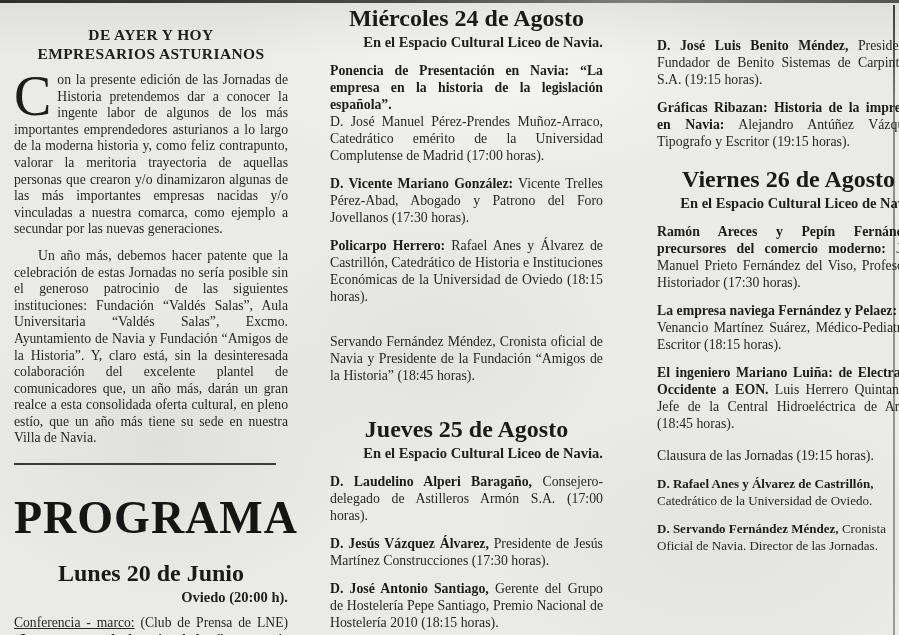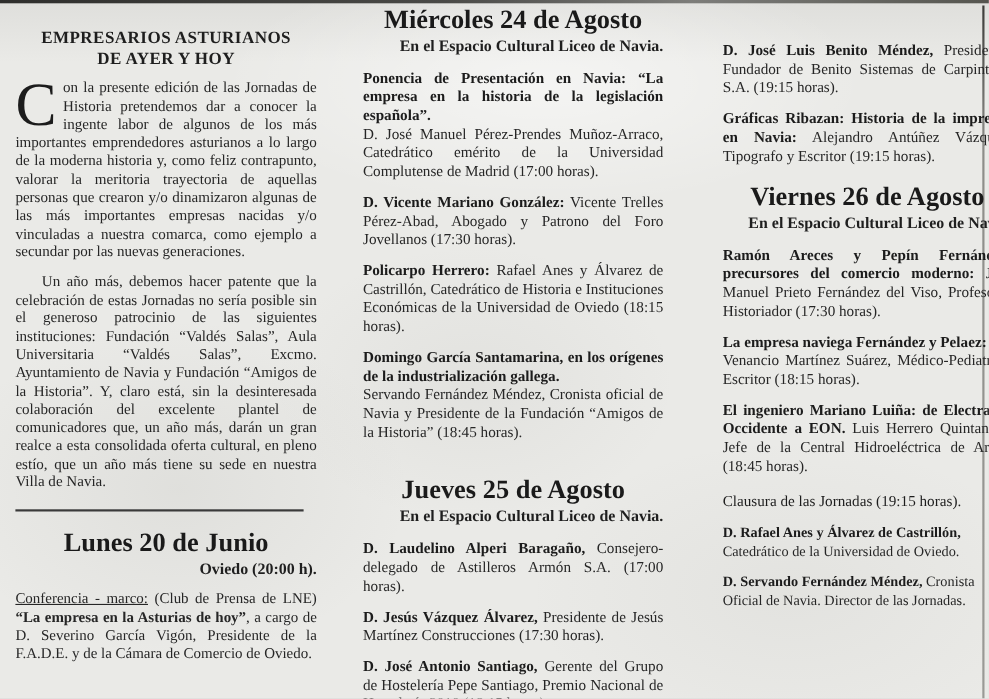--- a/index.html
+++ b/index.html
@@ -97,39 +97,40 @@
 </head>
 <body>
 
 <div class="page">
   <div class="bg-texture"></div>
   <div class="scan-top-line"></div>
   <div class="scan-right-line"></div>
 
   <div class="col col-left">
     <div class="brochure-title">
+      <div>DE AYER Y HOY</div>
       <div>EMPRESARIOS ASTURIANOS</div>
-      <div>DE AYER Y HOY</div>
     </div>
     <p class="intro-p"><span class="dropcap">C</span><span>on la presente edición de las Jornadas de Historia pretendemos dar a conocer la ingente labor de algunos de los más importantes emprendedores asturianos a lo largo de la moderna historia y, como feliz contrapunto, valorar la meritoria trayectoria de aquellas personas que crearon y/o dinamizaron algunas de las más importantes empresas nacidas y/o vinculadas a nuestra comarca, como ejemplo a secundar por las nuevas generaciones.</span></p>
     <p class="intro-p indent">Un año más, debemos hacer patente que la celebración de estas Jornadas no sería posible sin el generoso patrocinio de las siguientes instituciones: Fundación “Valdés Salas”, Aula Universitaria “Valdés Salas”, Excmo. Ayuntamiento de Navia y Fundación “Amigos de la Historia”. Y, claro está, sin la desinteresada colaboración del excelente plantel de comunicadores que, un año más, darán un gran realce a esta consolidada oferta cultural, en pleno estío, que un año más tiene su sede en nuestra Villa de Navia.</p>
     <hr class="rule">
+    <h1 class="programa-title">PROGRAMA</h1>
     <h2 class="day-title">Lunes 20 de Junio</h2>
     <div class="day-venue">Oviedo (20:00 h).</div>
     <p class="conf"><span class="u">Conferencia - marco:</span><span> (Club de Prensa de LNE) </span><b>“La empresa en la Asturias de hoy”</b><span>, a cargo de D. Severino García Vigón, Presidente de la F.A.D.E. y de la Cámara de Comercio de Oviedo.</span></p>
   </div>
 
   <div class="col col-mid">
     <div class="day-block">
       <h2 class="day-title first">Miércoles 24 de Agosto</h2>
       <div class="day-venue">En el Espacio Cultural Liceo de Navia.</div>
       <p class="event"><b>Ponencia de Presentación en Navia: “La empresa en la historia de la legislación española”.</b><br><span>D. José Manuel Pérez-Prendes Muñoz-Arraco, Catedrático emérito de la Universidad Complutense de Madrid (17:00 horas).</span></p>
       <p class="event"><b>D. Vicente Mariano González:</b><span> Vicente Trelles Pérez-Abad, Abogado y Patrono del Foro Jovellanos (17:30 horas).</span></p>
       <p class="event"><b>Policarpo Herrero:</b><span> Rafael Anes y Álvarez de Castrillón, Catedrático de Historia e Instituciones Económicas de la Universidad de Oviedo (18:15 horas).</span></p>
-      <p class="event"><b>Domingo García Santamarina, en los orígenes de la industrialización gallega.</b><br><span>Servando Fernández Méndez, Cronista oficial de Navia y Presidente de la Fundación “Amigos de la Historia” (18:45 horas).</span></p>
+      <p class="event"><br><span>Servando Fernández Méndez, Cronista oficial de Navia y Presidente de la Fundación “Amigos de la Historia” (18:45 horas).</span></p>
     </div>
     <div class="day25-gap"></div>
     <div class="day-block">
       <h2 class="day-title">Jueves 25 de Agosto</h2>
       <div class="day-venue">En el Espacio Cultural Liceo de Navia.</div>
       <p class="event"><b>D. Laudelino Alperi Baragaño,</b><span> Consejero-delegado de Astilleros Armón S.A. (17:00 horas).</span></p>
       <p class="event"><b>D. Jesús Vázquez Álvarez,</b><span> Presidente de Jesús Martínez Construcciones (17:30 horas).</span></p>
       <p class="event"><b>D. José Antonio Santiago,</b><span> Gerente del Grupo de Hostelería Pepe Santiago, Premio Nacional de Hostelería 2010 (18:15 horas).</span></p>
 
     </div>

